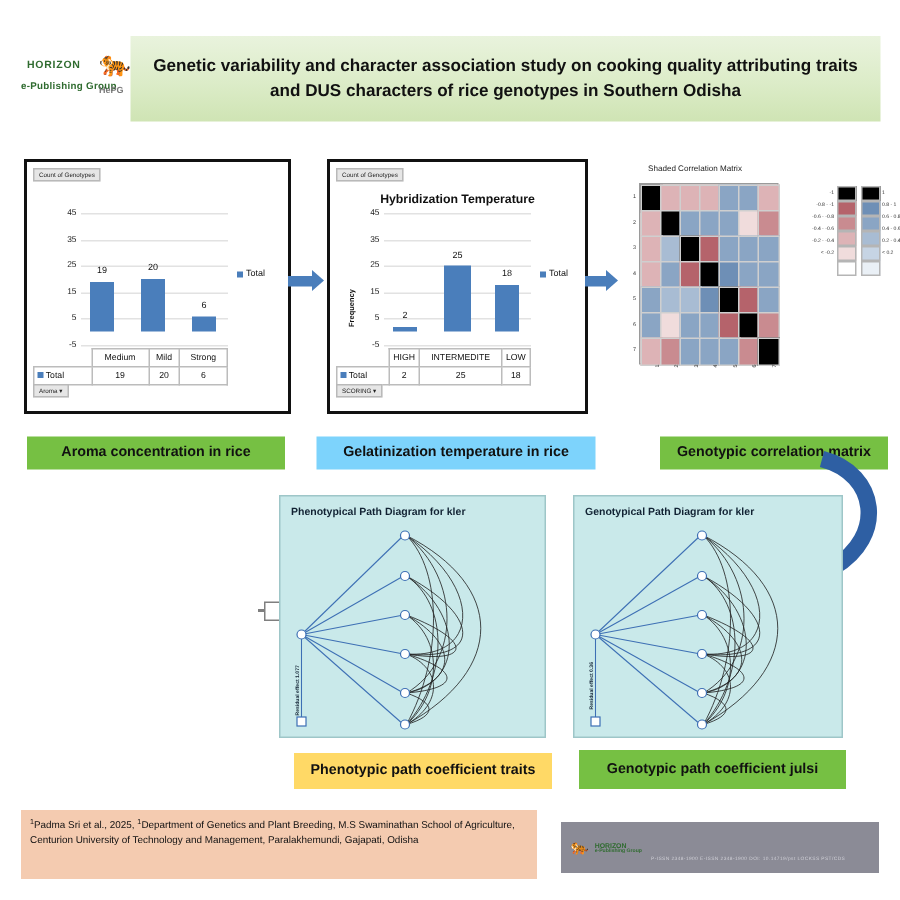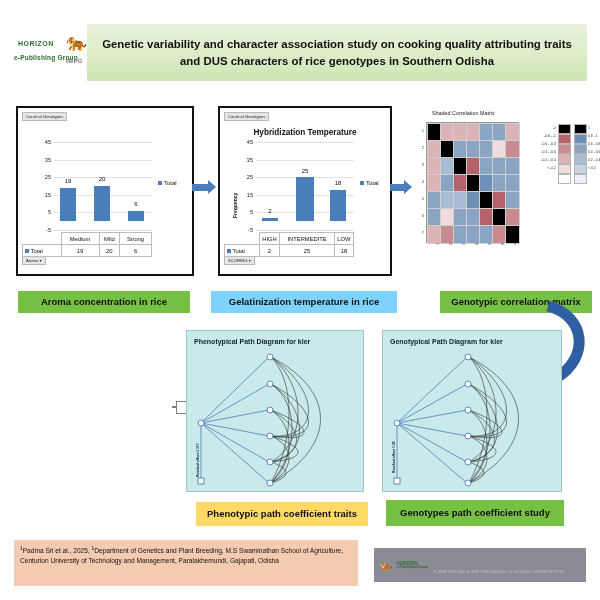--- a/index.html
+++ b/index.html
@@ -459,21 +459,21 @@
         <circle cx="85" cy="105" r="3"></circle>
         <circle cx="85" cy="131" r="3"></circle>
         <circle cx="85" cy="152" r="3"></circle>
         <rect x="11" y="147" width="6" height="6"></rect>
       </g>
     </svg>
     <div class="pp-res" style="left:9px;top:142px;">Residual effect 0.36</div>
   </div>
 
   <div class="slabel tag-yellow" style="left:196px;top:502px;width:172px;height:24px;">Phenotypic path coefficient traits</div>
-  <div class="slabel tag-green" style="left:386px;top:500px;width:178px;height:26px;">Genotypes path coefficient study</div>
+  <div class="slabel tag-green" style="left:386px;top:500px;width:178px;height:26px;">Genotypic path coefficient julsi</div>
 
   <div class="foot">
     <sup>1</sup><span>Padma Sri et al., 2025, </span><sup>1</sup><span>Department of Genetics and Plant Breeding, M.S Swaminathan School of Agriculture, Centurion University of Technology and Management, Paralakhemundi, Gajapati, Odisha</span>
   </div>
 
   <div class="journal">
     <span class="jlogo">🐅</span>
     <span>
       <span class="jhz" style="display:block;">HORIZON</span>
       <span class="jhz" style="display:block;font-size:3.4px;">e-Publishing Group</span>

